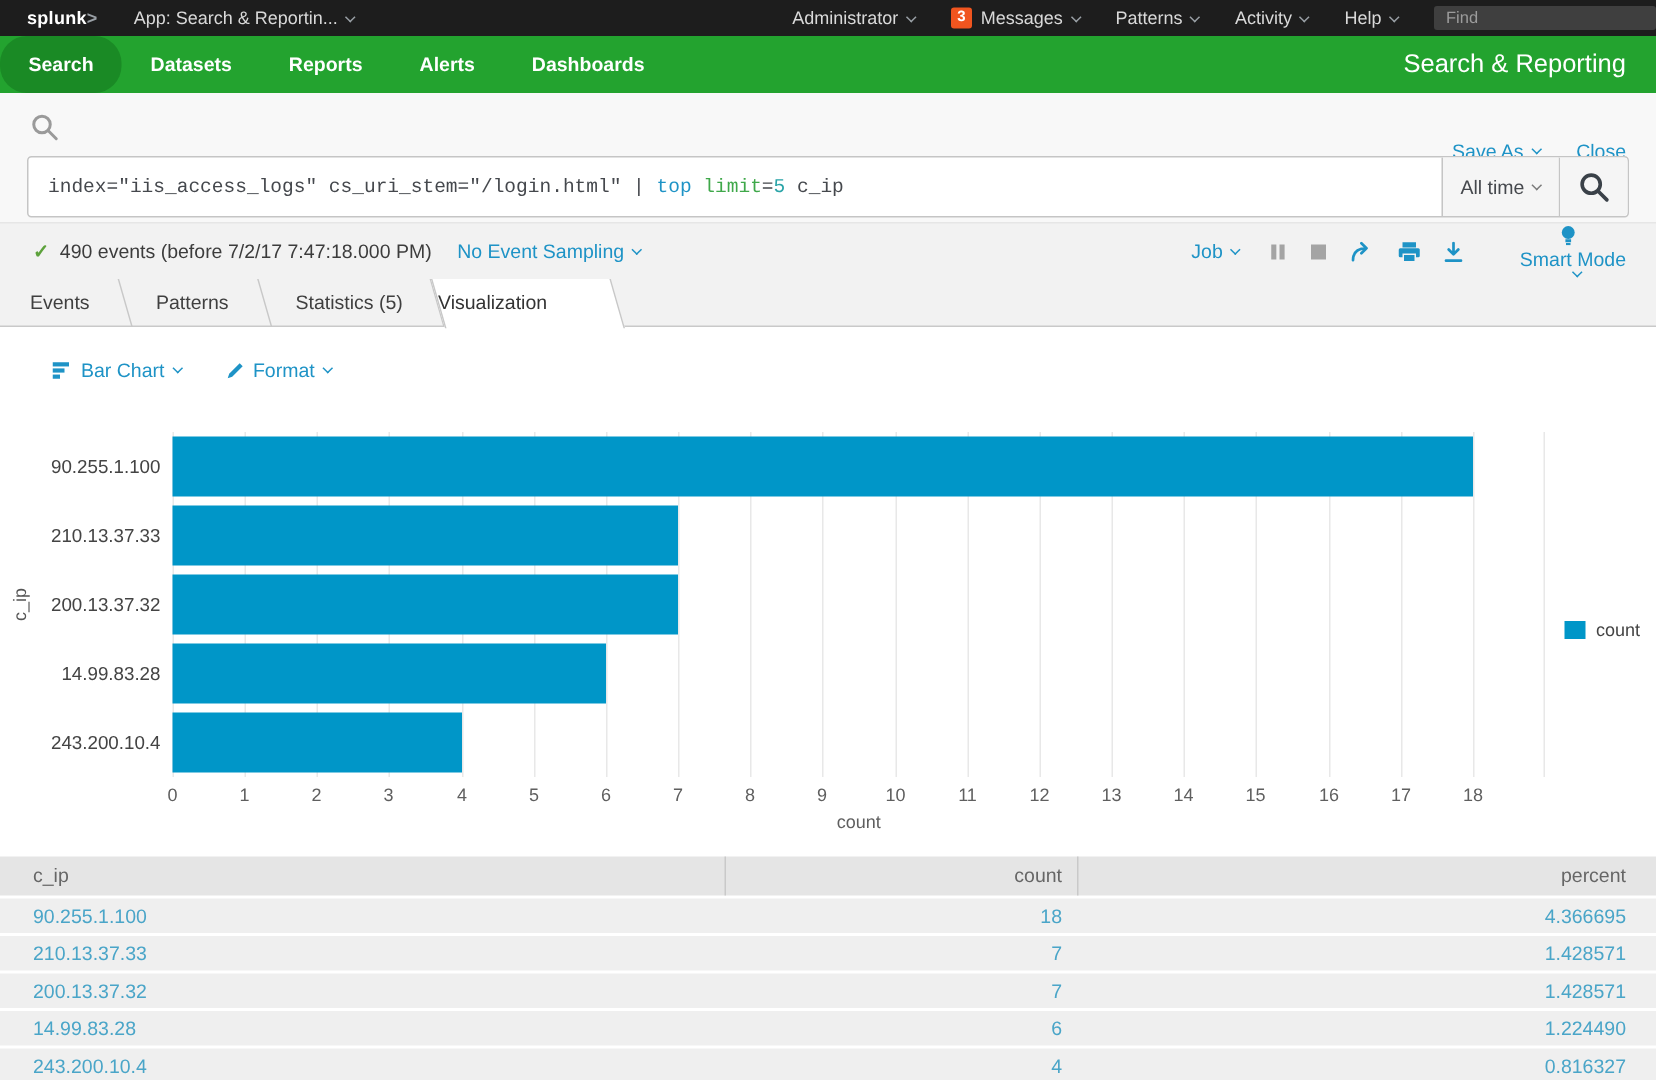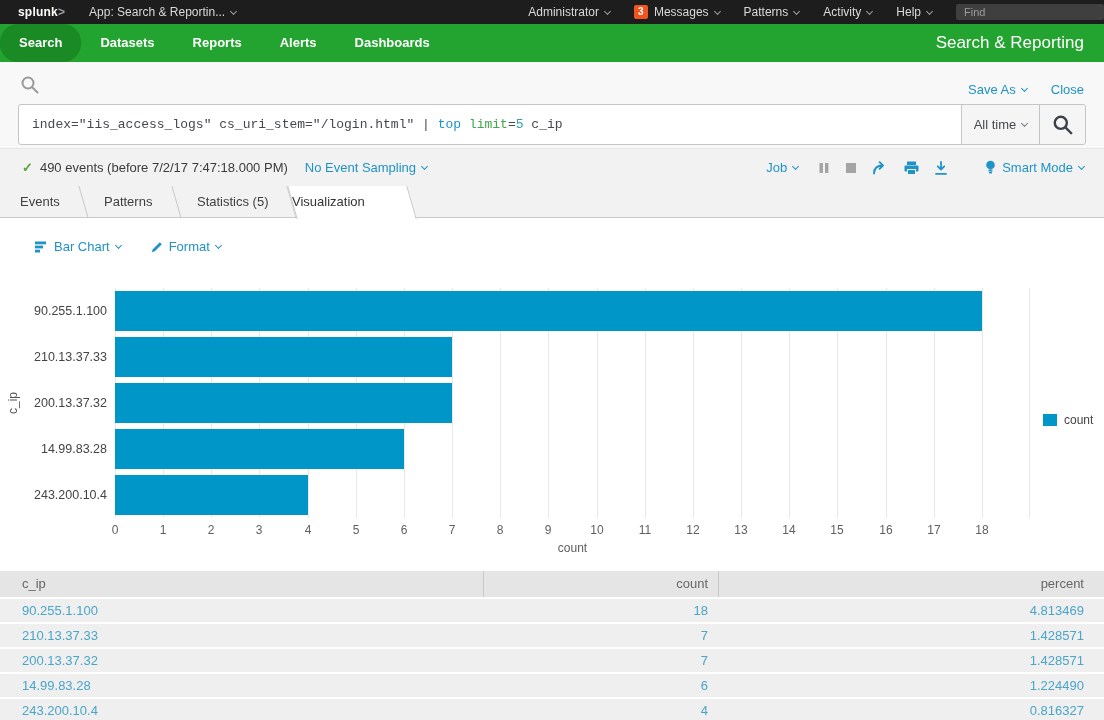--- a/index.html
+++ b/index.html
@@ -32,21 +32,21 @@
   .appbar { position:absolute; left:0; top:24px; width:1104px; height:38px; background:#23a32f;
             display:flex; align-items:stretch; }
   .nav-item { color:#fff; font-size:13px; font-weight:bold; line-height:38px; padding:0 19px; }
   .nav-item.active { background:#1a8a25;border-radius:18px; }
   .appbar-title { margin-left:auto; margin-right:20px; color:#fff; font-size:17px; line-height:38px; }
 
   
   .subhead { position:absolute; left:0; top:62px; width:1104px; height:86px; background:#f8f8f8; }
   .search-title-row { position:absolute; left:20px; top:13px; display:flex; align-items:center; }
   .page-title { font-size:23px; color:#3c3c3c; margin-left:7px; }
-  .head-links { position:absolute; right:20px; top:20px; font-size:13px; color:#1e93c6;
+  .head-links { position:absolute; right:20px; top:31px; font-size:13px; color:#1e93c6;
                 display:flex; align-items:center; }
   .head-link { margin-left:24px; display:flex; align-items:center; }
 
   
   .searchgroup { position:absolute; left:18px; top:104px; width:1068px; height:41px;
                  border:1px solid #c5c5c5; border-radius:3px; background:#fff; display:flex; }
   .query-box { flex:1; display:flex; align-items:center; padding-left:13px;
                font-family:"Liberation Mono", monospace; font-size:13px; white-space:pre; overflow:hidden; }
   .time-btn { width:78px; border-left:1px solid #c5c5c5; background:#f5f5f5; display:flex;
               align-items:center; justify-content:center; font-size:13px; color:#45484d; }
@@ -54,21 +54,21 @@
             align-items:center; justify-content:center; border-radius:0 3px 3px 0; }
 
   
   .statusbar { position:absolute; left:0; top:148px; width:1104px; height:38px; background:#f2f2f2;
                border-top:1px solid #e6e6e6; display:flex; align-items:center; font-size:13px; color:#3c3c3c; }
   .check { color:#5da23c; font-weight:bold; margin-left:22px; margin-right:7px; }
   .sampling-link { color:#1e93c6; margin-left:17px; display:flex; align-items:center; }
   .status-right { margin-left:auto; display:flex; align-items:center; margin-right:20px; }
   .job-link { color:#1e93c6; display:flex; align-items:center; margin-right:20px; }
   .sicon { display:flex; align-items:center; margin-right:15px; }
-  .mode-link { color:#1e93c6; display:flex; align-items:center; margin-left:22px; }
+  .mode-link { color:#1e93c6; display:flex; align-items:center; margin-left:22px;flex-direction:column; }
 
   
   .tabsrow { position:absolute; left:0; top:186px; width:1104px; height:32px; background:#f2f2f2;
              border-bottom:1px solid #c9c9c9; }
   .rtab { position:absolute; top:0; height:32px; line-height:32px; font-size:13px; color:#3f3f3f; }
   .rtab .rtab-label { display:block; padding-left:20px; }
   .t1 { left:0; width:84px; }
   .t2 { left:84px; width:93px; }
   .t3 { left:177px; width:115px; }
   .tabsep { position:absolute; right:0; top:0; width:1px; height:32px; background:#c8c8c8;
@@ -361,21 +361,21 @@
       <span class="th-cip" data-interactable="true">c_ip</span>
       <span class="th-count" data-interactable="true">count</span>
       <span class="th-percent" data-interactable="true">percent</span>
       <span class="colsep1" data-interactable="false"></span>
       <span class="colsep2" data-interactable="false"></span>
     </div>
     <div class="tbody" id="tbody" data-interactable="false">
         <div class="trow" data-interactable="true">
           <span class="td1" data-interactable="true">90.255.1.100</span>
           <span class="td2" data-interactable="true">18</span>
-          <span class="td3" data-interactable="true">4.813469</span>
+          <span class="td3" data-interactable="true">4.366695</span>
         </div>
         <div class="trow" data-interactable="true">
           <span class="td1" data-interactable="true">210.13.37.33</span>
           <span class="td2" data-interactable="true">7</span>
           <span class="td3" data-interactable="true">1.428571</span>
         </div>
         <div class="trow" data-interactable="true">
           <span class="td1" data-interactable="true">200.13.37.32</span>
           <span class="td2" data-interactable="true">7</span>
           <span class="td3" data-interactable="true">1.428571</span>

